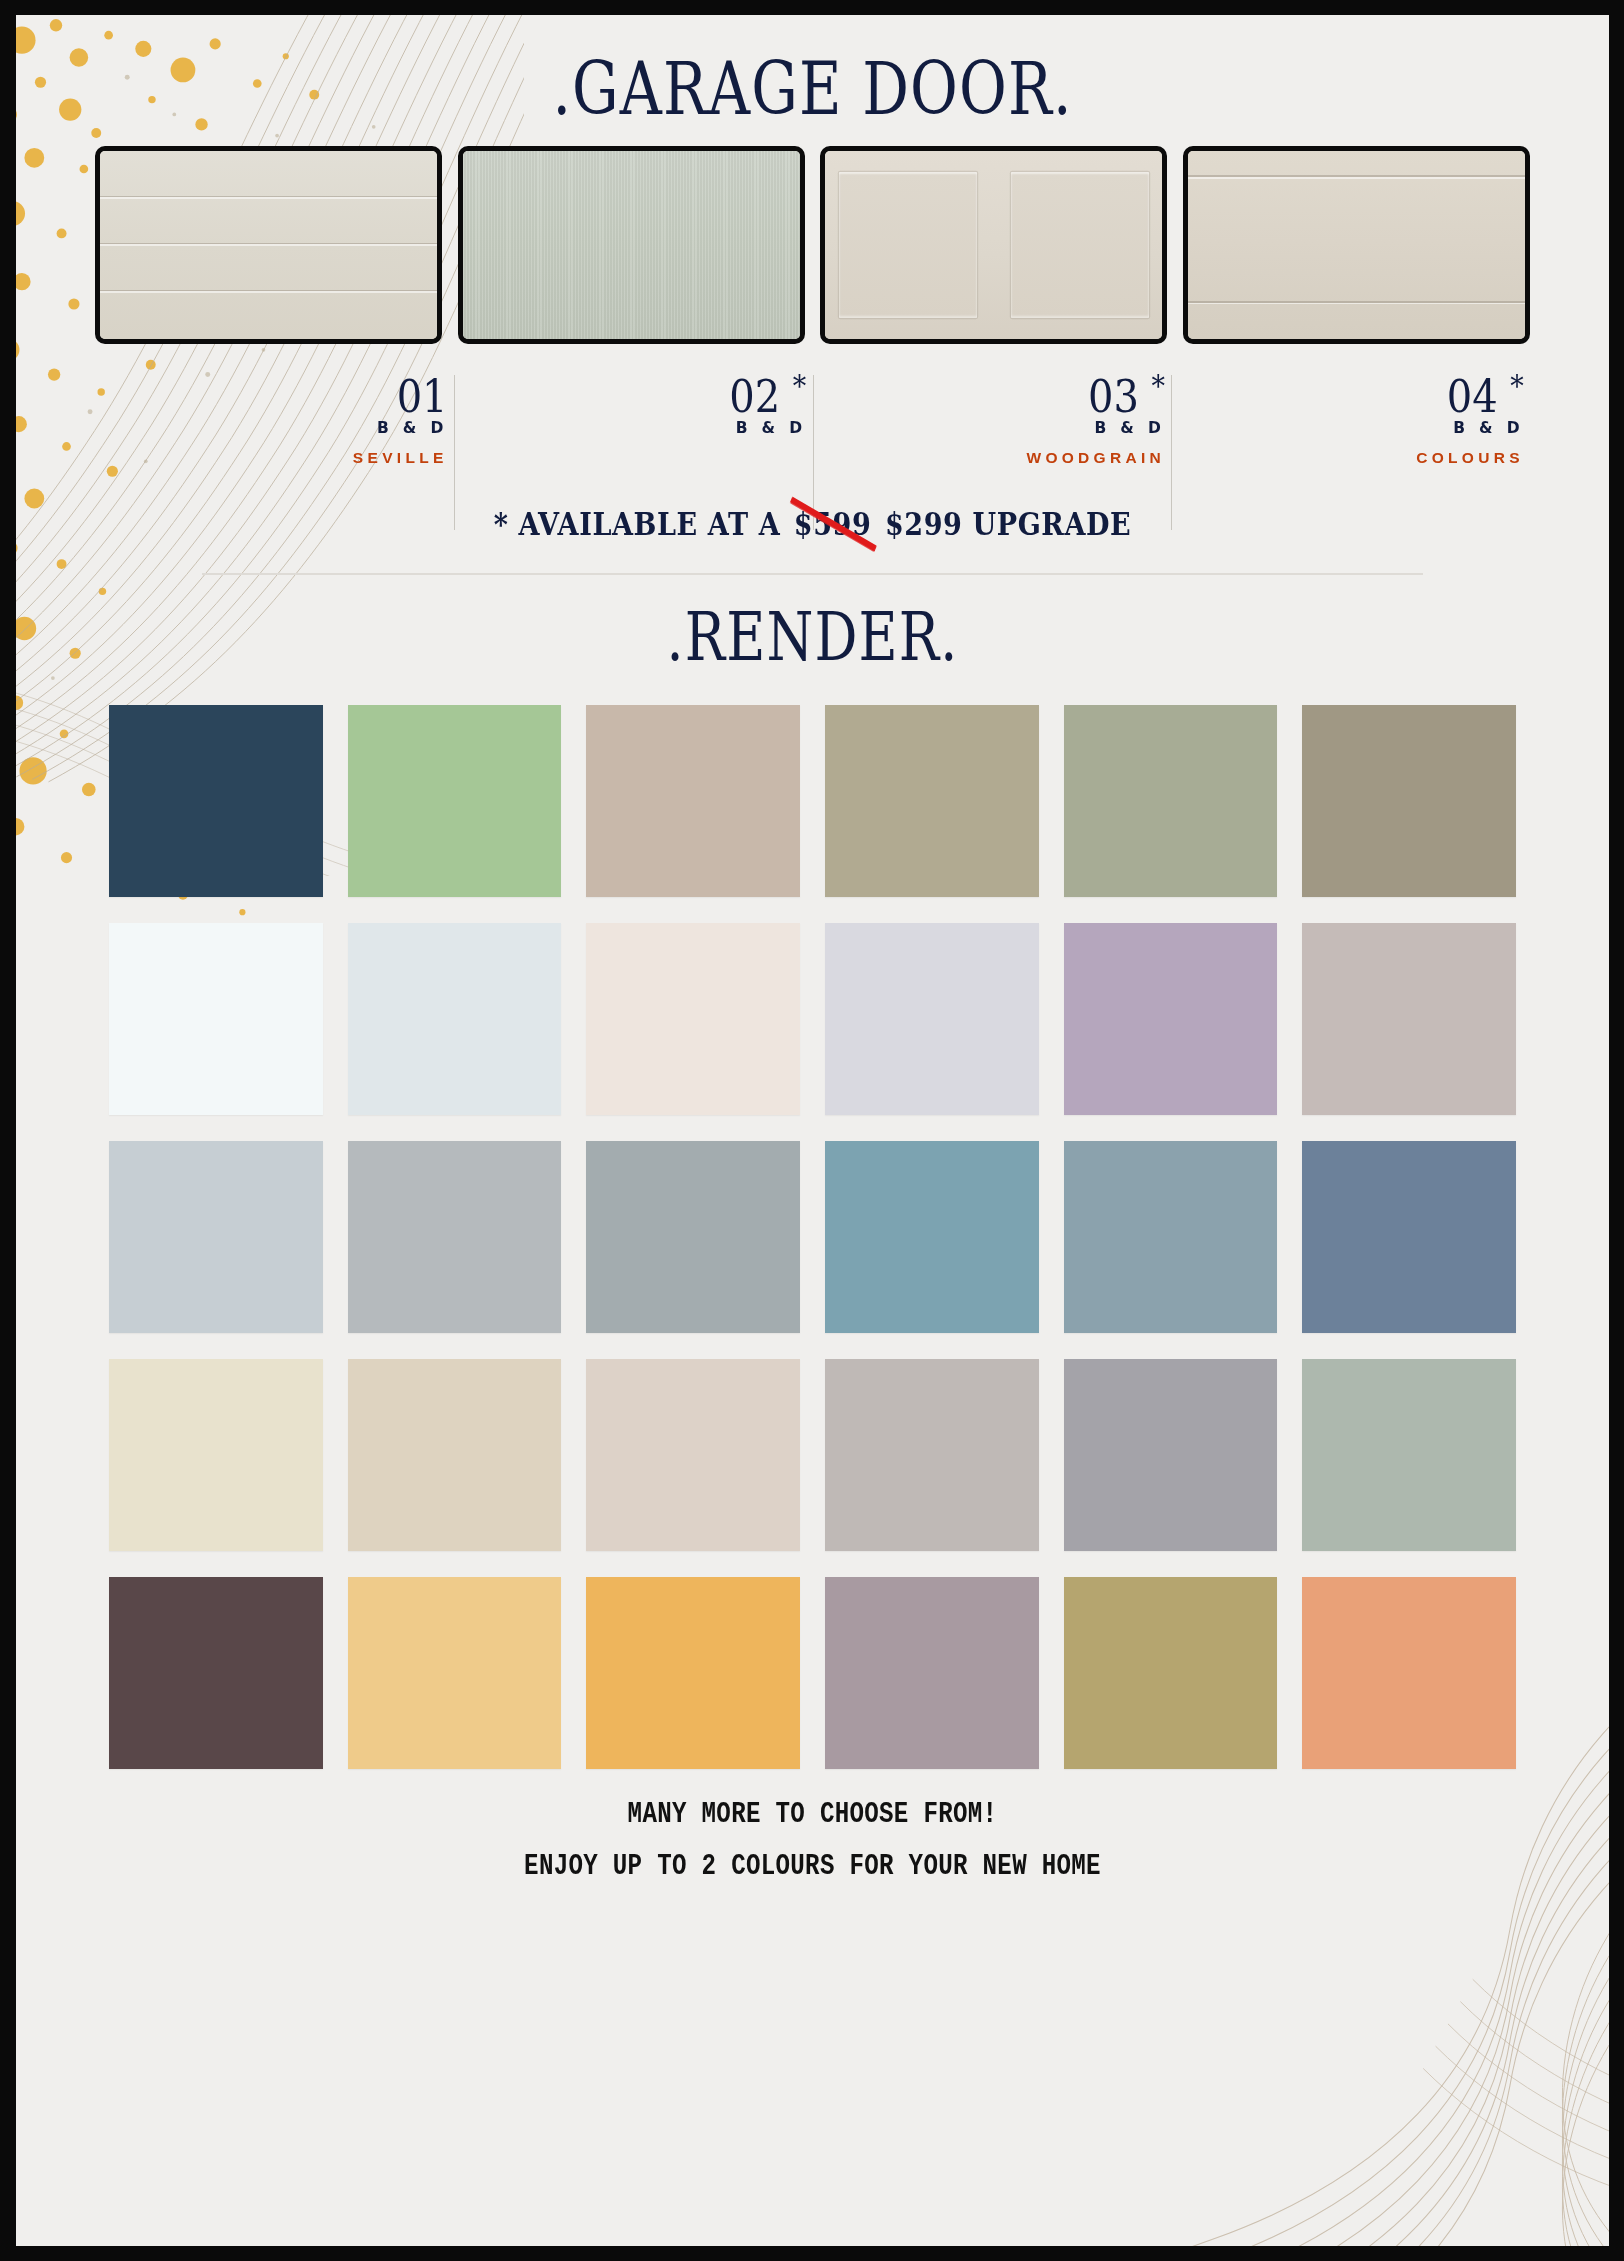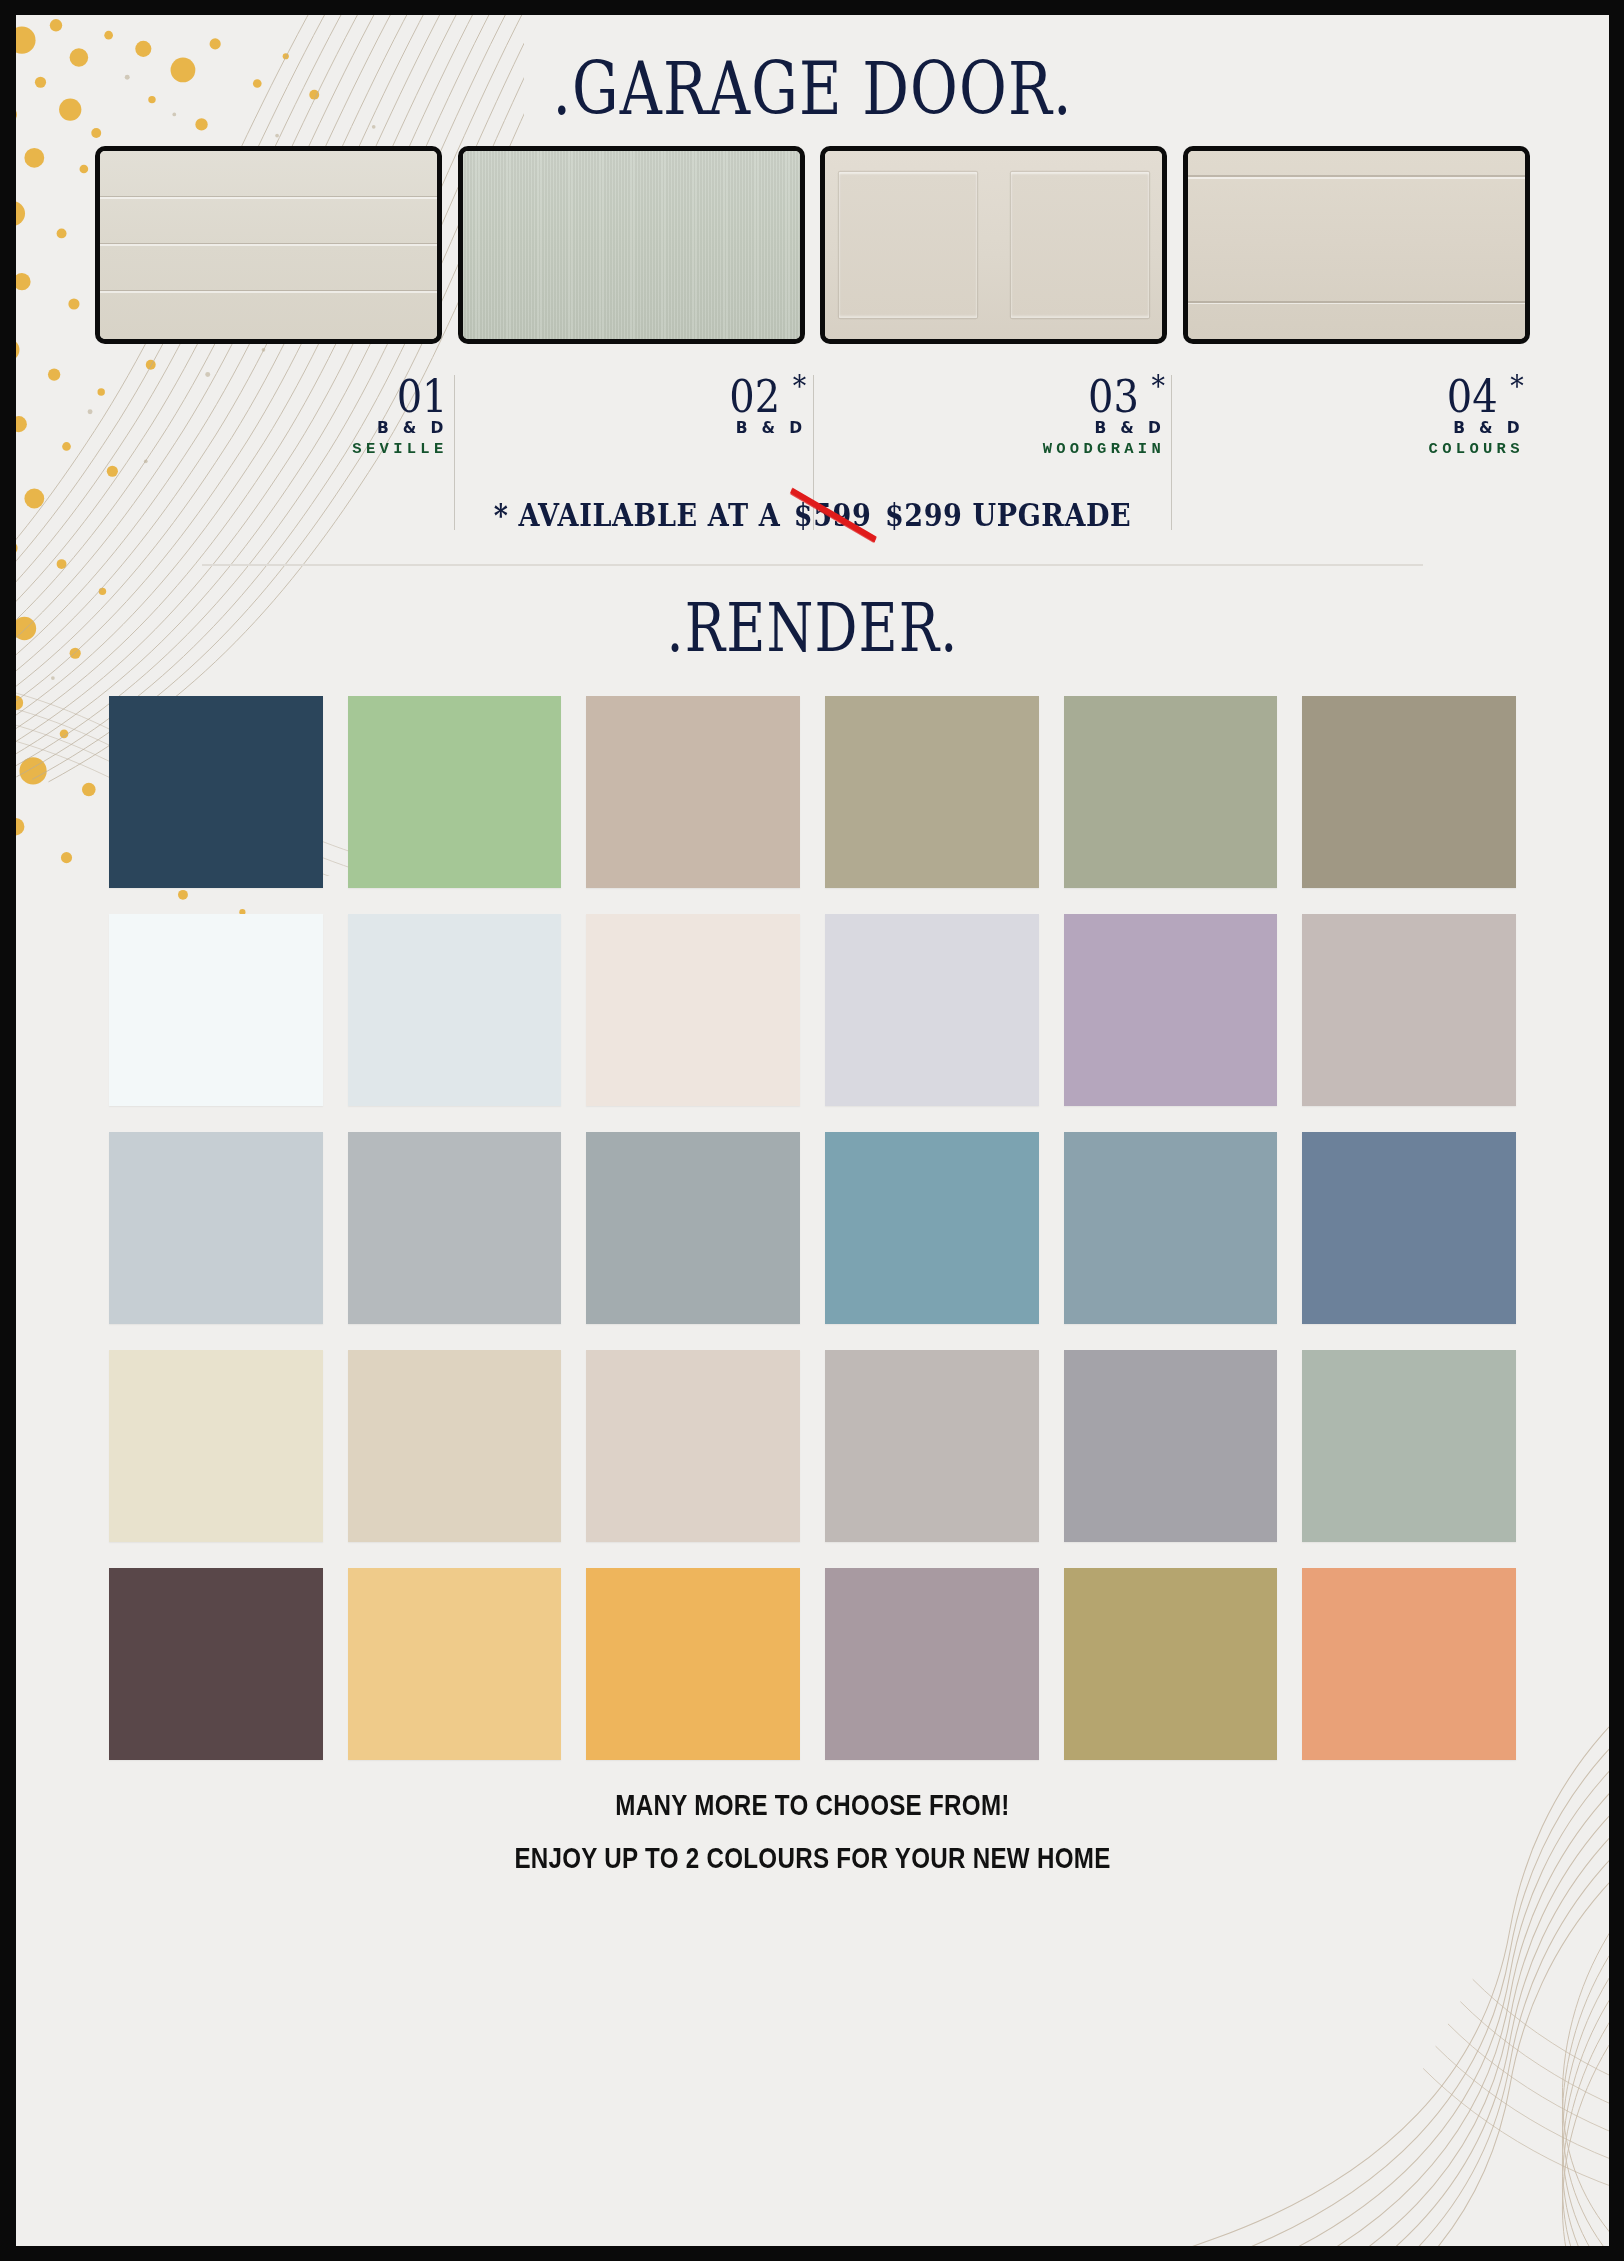--- a/index.html
+++ b/index.html
@@ -119,26 +119,26 @@
   .lbl-star{font-size:27px;vertical-align:super;}
   .lbl-brand{
     font-family:"DejaVu Sans", sans-serif;
     font-weight:700;
     font-size:15.5px;
     letter-spacing:4.3px;
     color:#111c3f;
     margin-top:3px;
   }
   .lbl-name{
-    font-family:Liberation Mono, monospace;
+    font-family:Liberation Sans, sans-serif;
     font-weight:700;
     font-size:15.5px;
     letter-spacing:4.3px;
-    color:#14532d;
-    margin-top:0;
+    color:#c2410c;
+    margin-top:9px;
     line-height:1.55;
   }
 
   
   .upgrade{
     position:relative;z-index:5;
     text-align:center;
     margin-top:37px;
     font-family:"DejaVu Serif", serif;
     font-size:28.5px;
@@ -176,21 +176,21 @@
     width:100%;
     height:192px;
     box-shadow:0 0.6px 1.2px rgba(0,0,0,.05);
   }
 
   
   .footer{
     position:relative;z-index:5;
     text-align:center;
     margin-top:30px;
-    font-family:Liberation Sans, sans-serif;
+    font-family:Liberation Mono, monospace;
     color:#111111;
     font-weight:700;
   }
   .footer .f1{font-size:26px;letter-spacing:0.3px;transform:scaleY(1.14) scaleX(.93);}
   .footer .f2{font-size:26px;letter-spacing:0.3px;margin-top:22px;transform:scaleY(1.14) scaleX(.93);}
 </style>
 </head>
 <body>
 
 <div class="page">

